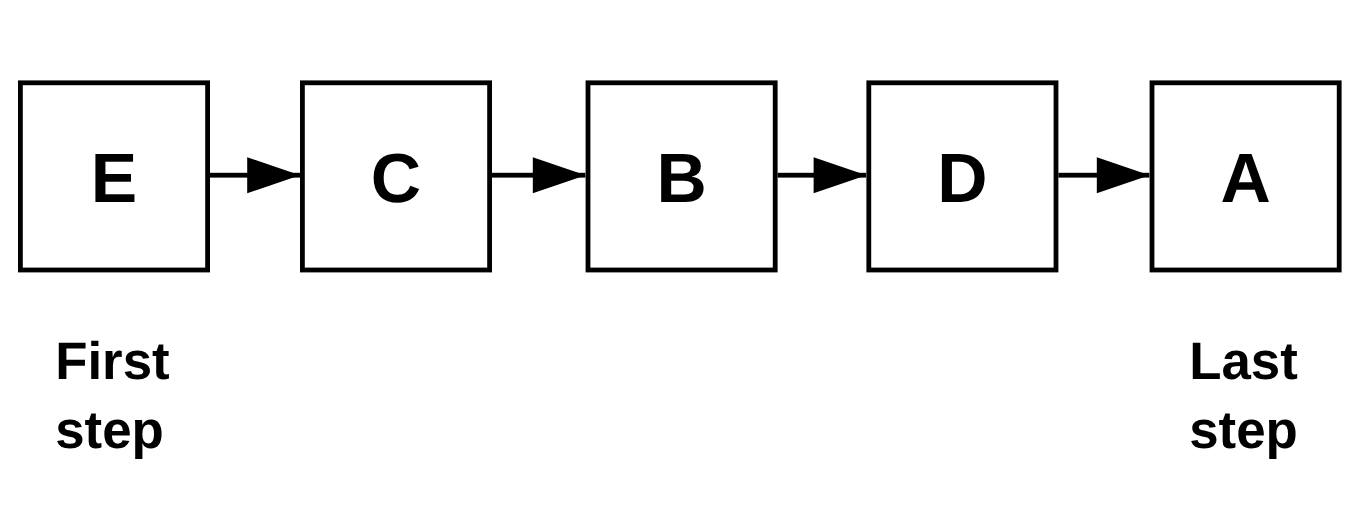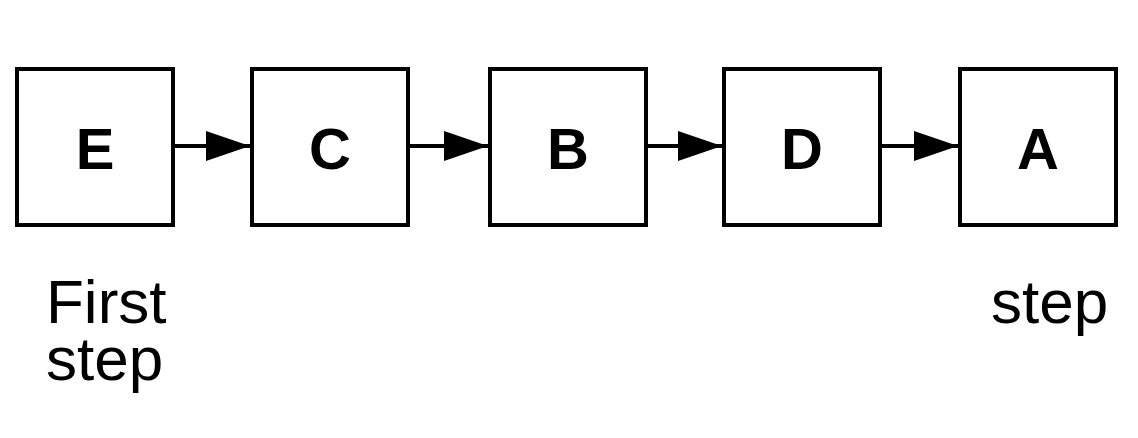--- a/index.html
+++ b/index.html
@@ -67,23 +67,23 @@
     border-left: 44px solid var(--stroke, #000);
   }
   .conn-1 { left: 175px; width: 75px; }
   .conn-2 { left: 410px; width: 78px; }
   .conn-3 { left: 648px; width: 74px; }
   .conn-4 { left: 882px; width: 76px; }
 
   .annotation {
     position: absolute;
     top: 273px;
-    font-size: 62px;
+    font-size: 44px;
     line-height: 57px;
-    font-weight: 400;
+    font-weight: 700;
     color: var(--text, #000);
     white-space: nowrap;
   }
   .annotation-first { left: 46px; }
   .annotation-last  { left: 991px; }
 </style>
 </head>
 <body>
 
 <div class="canvas">
@@ -127,16 +127,17 @@
   <div class="flow-box box-a">
     <span class="box-label">A</span>
   </div>
 
   <div class="annotation annotation-first">
     <div>First</div>
     <div>step</div>
   </div>
 
   <div class="annotation annotation-last">
+    <div>Last</div>
     <div>step</div>
   </div>
 
 </div>
 
 </body></html>

